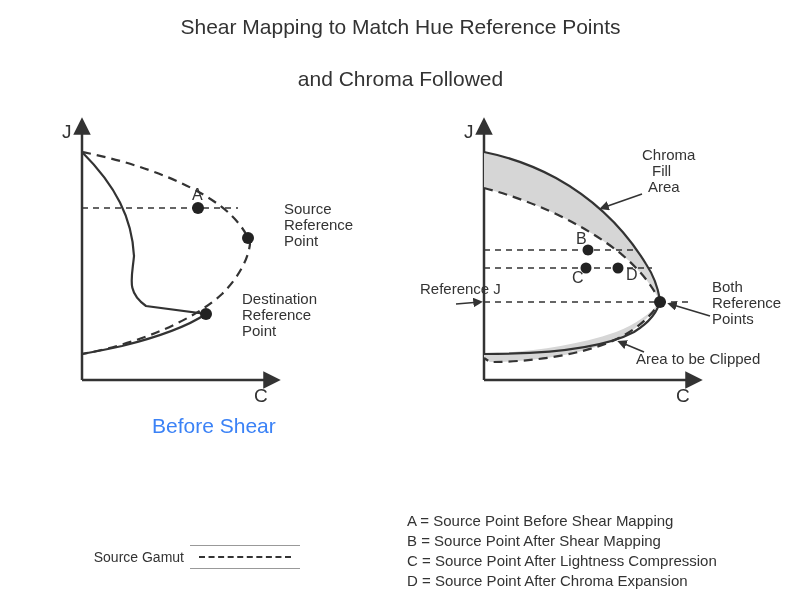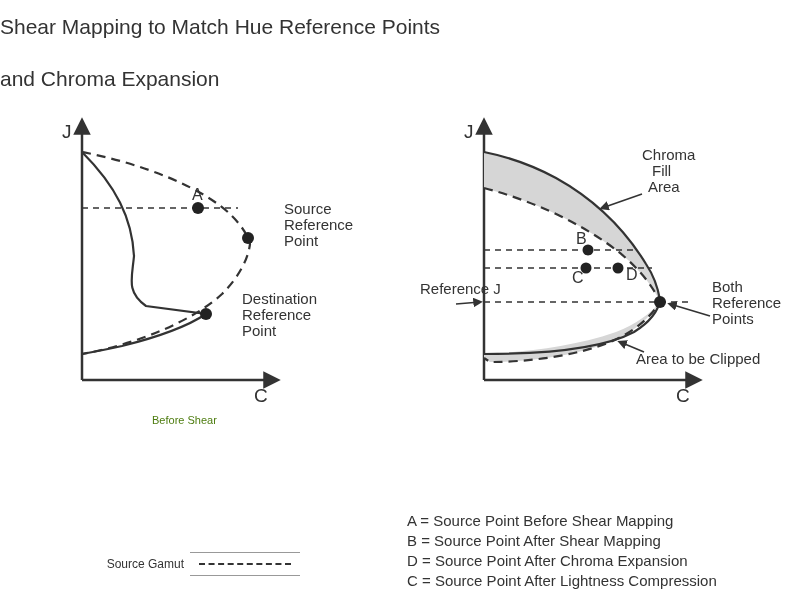--- a/index.html
+++ b/index.html
@@ -13,52 +13,52 @@
     width: 801px;
     height: 613px;
     position: relative;
     overflow: hidden;
   }
   .title {
     position: absolute;
     left: 0;
     right: 0;
     top: 14px;
-    text-align: left;
+    text-align: center;
     font-size: 21px;
     line-height: 26px;
   }
   .plotband {
     position: absolute;
     left: 0;
     right: 0;
     top: 108px;
     height: 340px;
   }
   .plot {
     position: absolute;
     top: 0;
   }
   .plot.left  { left: 26px;  width: 380px; }
   .plot.right { left: 420px; width: 372px; }
   svg { display: block; }
   .caption {
     position: absolute;
     top: 306px;
-    font-size: 11px;
-    font-family: Arial, sans-serif;
-    color: #4d7c0f;
+    font-size: 21px;
+    font-family: Arial, sans-serif;
+    color: #3b82f6;
   }
   .caption.left  { left: 126px; }
   .gamut-legend {
     position: absolute;
     left: 44px;
-    bottom: 36px;
+    bottom: 43px;
     width: 330px;
-    font-size: 12px;
+    font-size: 14px;
   }
   .gamut-row {
     display: flex;
     align-items: center;
     height: 26px;
   }
   .gamut-label {
     width: 140px;
     text-align: right;
     padding-right: 6px;
@@ -110,21 +110,21 @@
   }
 </style>
 </head>
 <body>
 
 <div class="page">
 
   <div class="title">
     <span>Shear Mapping to Match Hue Reference Points</span><br>
     <br>
-    <span>and Chroma Expansion</span>
+    <span>and Chroma Followed</span>
   </div>
 
   <div class="plotband">
 
     <div class="plot left">
       <svg viewBox="0 0 380 300" width="380" height="300">
         <defs>
           <marker id="arrL" viewBox="0 0 10 10" refX="5" refY="5" markerWidth="7" markerHeight="7" orient="auto-start-reverse">
             <path d="M0,0 L10,5 L0,10 Z" fill="#333"></path>
           </marker>
@@ -261,17 +261,17 @@
       <span class="gamut-label">Source Gamut</span>
       <span class="gamut-swatch">
         <span class="swatch-line dashed"></span>
       </span>
     </div>
   </div>
 
   <div class="points-legend">
     <div>A = Source Point Before Shear Mapping</div>
     <div>B = Source Point After Shear Mapping</div>
+    <div>C = Source Point After Lightness Compression</div>
     <div>D = Source Point After Chroma Expansion</div>
-    <div>C = Source Point After Lightness Compression</div>
   </div>
 
 </div>
 
 </body></html>

